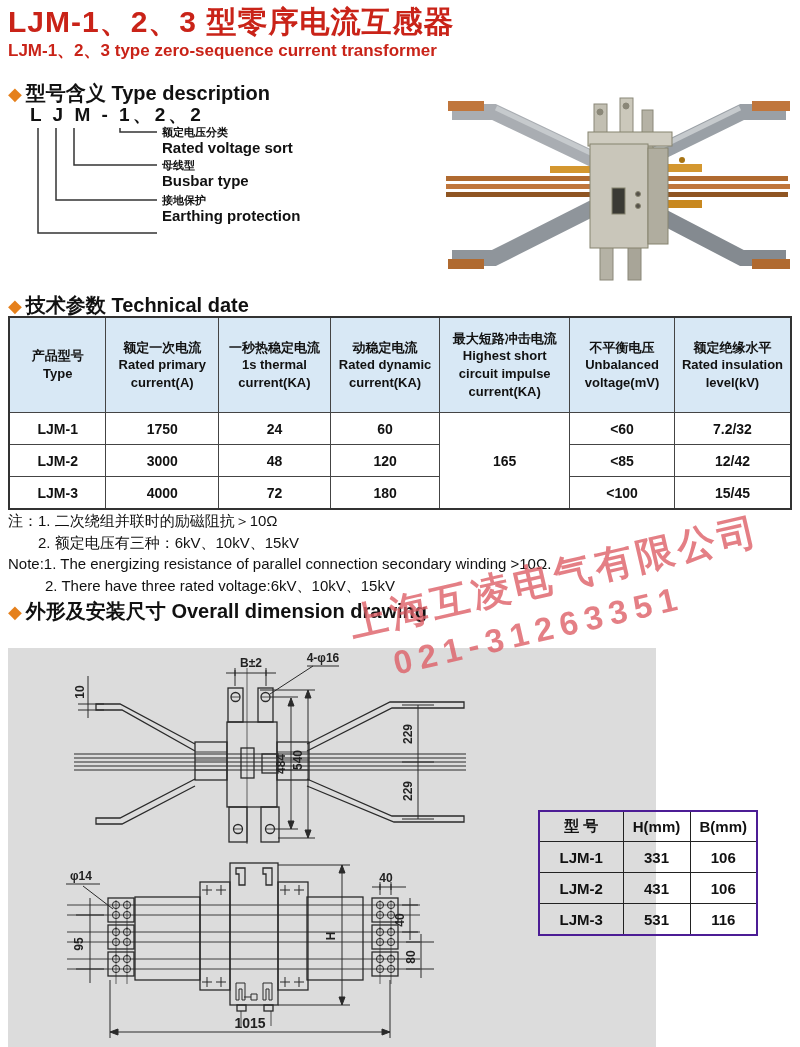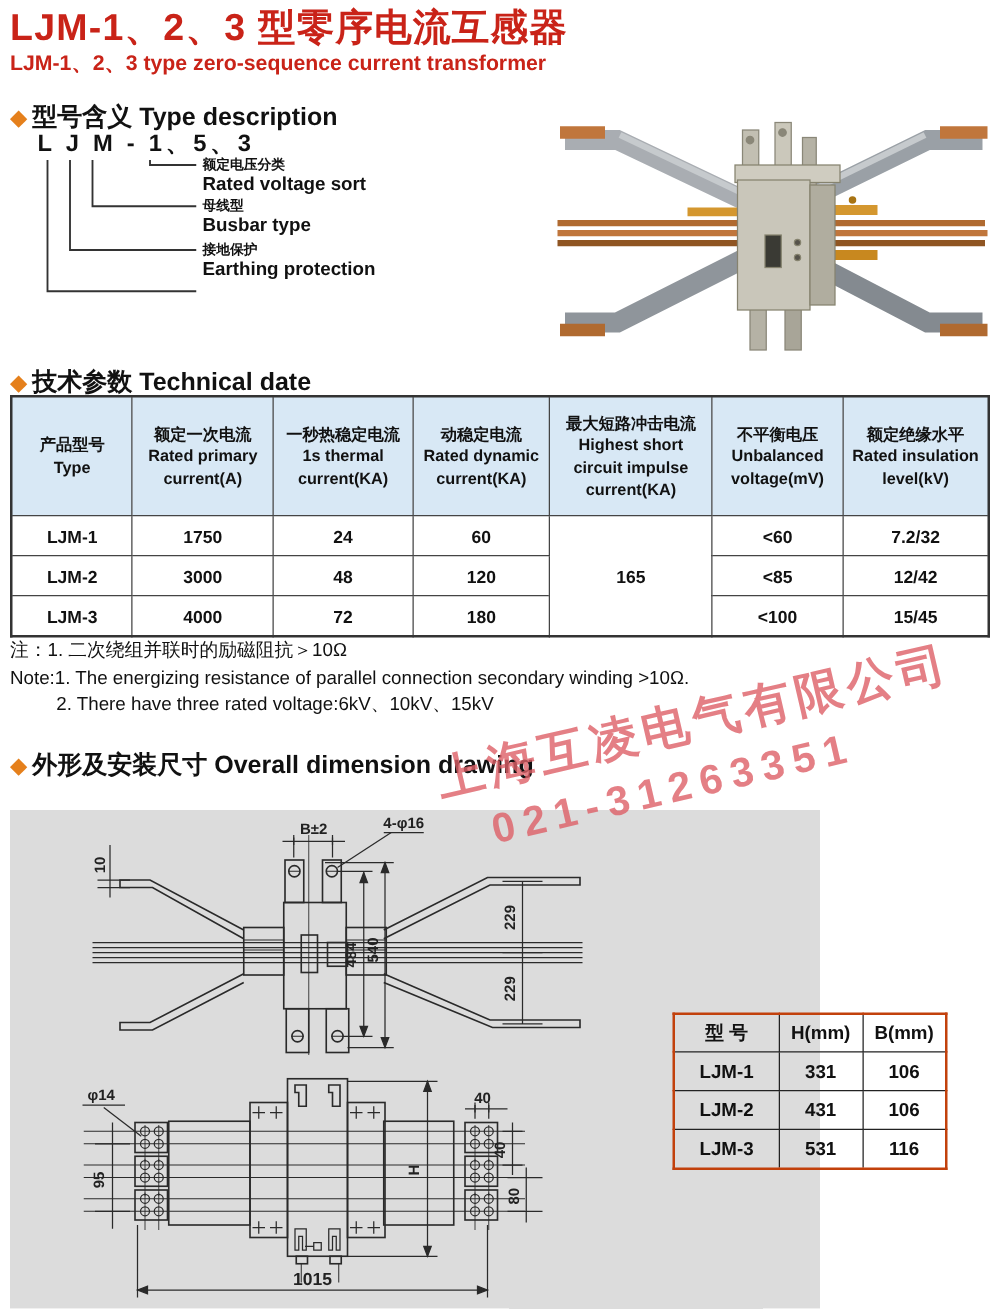--- a/index.html
+++ b/index.html
@@ -30,40 +30,40 @@
   .notes{position:absolute;left:8px;top:510px;font-size:15px;font-weight:normal;line-height:21.5px;white-space:nowrap;}
   .notes .ind1{margin-left:30px;}
   .notes .ind2{margin-left:37px;}
   
   .watermark{position:absolute;left:348px;top:540px;width:520px;transform:rotate(-13deg);
              color:rgba(221,95,103,0.8);font-weight:bold;z-index:6;pointer-events:none;white-space:nowrap;}
   .wm1{font-size:38px;letter-spacing:4px;}
   .wm2{font-size:33px;letter-spacing:7px;margin:4px 0 0 34px;}
   
   .gray-box{position:absolute;left:8px;top:648px;width:648px;height:399px;background:#dcdcdc;}
-  .dim-table{position:absolute;left:538px;top:810px;width:218px;border-collapse:collapse;table-layout:fixed;border:2px solid #c2410c;}
+  .dim-table{position:absolute;left:538px;top:810px;width:218px;border-collapse:collapse;table-layout:fixed;border:2px solid #4c1d95;}
   .dim-table th,.dim-table td{border:1px solid #222;text-align:center;font-weight:bold;font-size:15px;}
   .dim-table th{height:27px;}
   .dim-table td{height:28px;}
   svg text{font-family:"Liberation Sans","DejaVu Sans",sans-serif;font-weight:bold;fill:#222;}
 </style>
 </head>
 <body>
 
 <div class="page">
 
   <div class="title">LJM-1、2、3 型零序电流互感器</div>
   <div class="subtitle">LJM-1、2、3  type zero-sequence current  transformer</div>
 
   <div class="sec-head" id="sec1">
     <span class="diamond">◆</span><span>型号含义</span> <span>Type description</span>
   </div>
 
   <div class="type-diagram">
-    <div class="model-code">L J M - 1、5、3</div>
+    <div class="model-code">L J M - 1、2、2</div>
     <svg class="td-lines" width="420" height="192" viewBox="0 0 420 192">
       <path d="M16,26 V131 H135" fill="none" stroke="#333" stroke-width="1.5"></path>
       <path d="M34,26 V98 H135" fill="none" stroke="#333" stroke-width="1.5"></path>
       <path d="M52,26 V63 H135" fill="none" stroke="#333" stroke-width="1.5"></path>
       <path d="M98,26 V30 H135" fill="none" stroke="#333" stroke-width="1.5"></path>
     </svg>
     <div class="td-pair" style="top:22px;">
       <div class="zh">额定电压分类</div>
       <div class="en">Rated voltage sort</div>
     </div>
@@ -199,20 +199,21 @@
         <td>72</td>
         <td>180</td>
         <td>&lt;100</td>
         <td>15/45</td>
       </tr>
     </tbody>
   </table>
 
   <div class="notes">
     <div>注：1. 二次绕组并联时的励磁阻抗＞10Ω</div>
+    <div class="ind1">2. 额定电压有三种：6kV、10kV、15kV</div>
     <div>Note:1. The energizing resistance of parallel connection secondary winding &gt;10Ω.</div>
     <div class="ind2">2. There have three rated voltage:6kV、10kV、15kV</div>
   </div>
 
   <div class="watermark">
     <div class="wm1">上海互凌电气有限公司</div>
     <div class="wm2">021-31263351</div>
   </div>
 
   <div class="sec-head" id="sec3">

